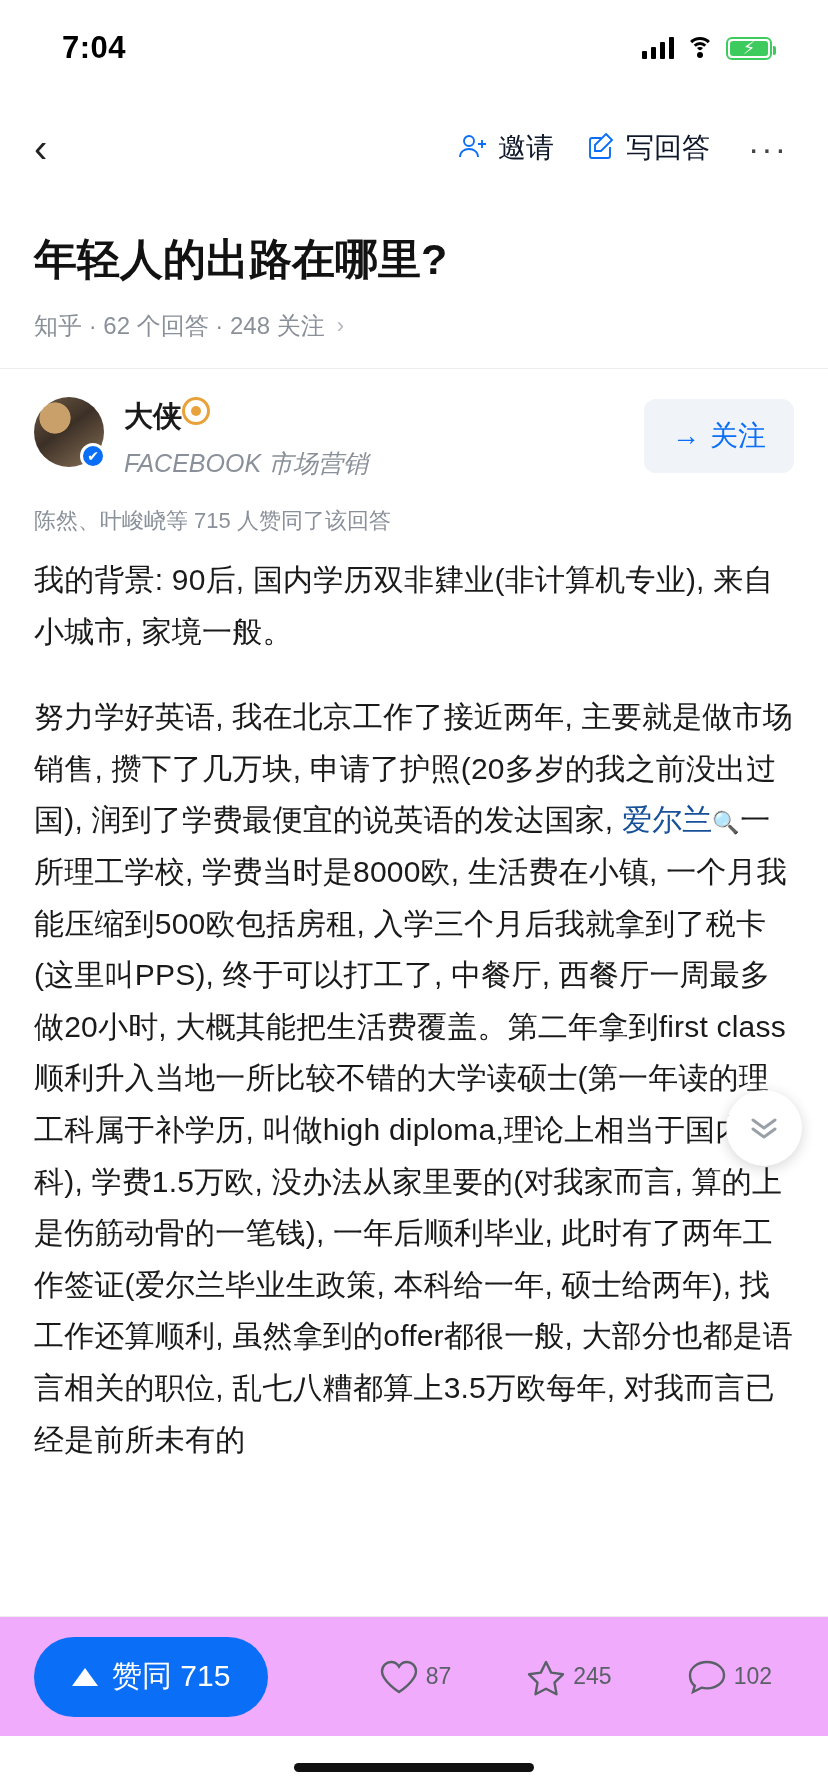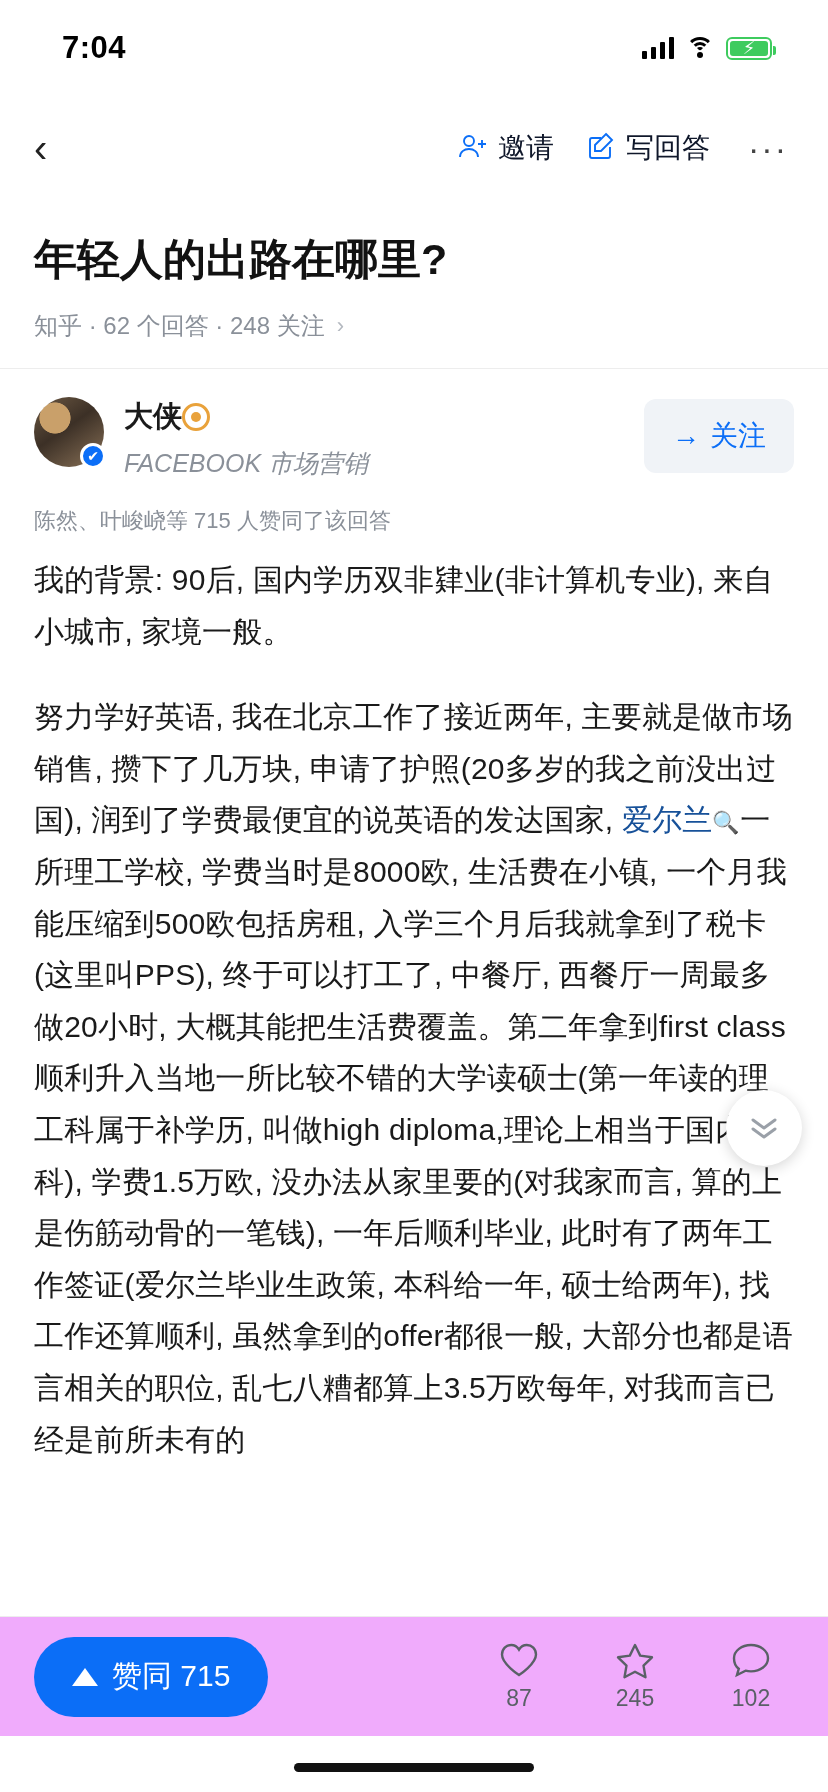--- a/index.html
+++ b/index.html
@@ -138,21 +138,21 @@
       linear-gradient(145deg,#6e5a44 0%,#3c3026 45%,#8a7258 100%);
     overflow:hidden;
   }
   .verified{
     position:absolute;right:-2px;bottom:-2px;
     width:26px;height:26px;border-radius:50%;
     background:#0b6ef7;border:3px solid #fff;
     color:#fff;font-size:14px;line-height:20px;text-align:center;
   }
   .author-info{ margin-left:20px; flex:1; }
-  .author-name-row{ display:flex; align-items:center; }
+  .author-name-row{ display:flex; }
   .author-name{ font-size:29px; font-weight:600; color:#1a1a1a;}
   .badge-ring{
     width:28px;height:28px;border-radius:50%;
     border:3px solid #e9a23b;
     display:flex;align-items:center;justify-content:center;
   }
   .badge-ring i{ width:10px;height:10px;border-radius:50%;background:#e9a23b;display:block;}
   .author-bio{
     margin-top:10px;
     font-size:25px;
@@ -240,21 +240,21 @@
     border-right:13px solid transparent;
     border-bottom:18px solid #fff;
   }
   .bottom-actions{
     margin-left:auto;
     display:flex;
     gap:74px;
     padding-right:16px;
   }
   .b-action{
-    display:flex;flex-direction:column;align-items:center;gap:6px;
+    display:flex;flex-direction:row;align-items:center;gap:6px;
     color:#5a6067;
     font-size:23px;
   }
   .b-action svg{ display:block; }
 
   
   .home-indicator{
     position:absolute;
     left:50%;transform:translateX(-50%);
     bottom:20px;

